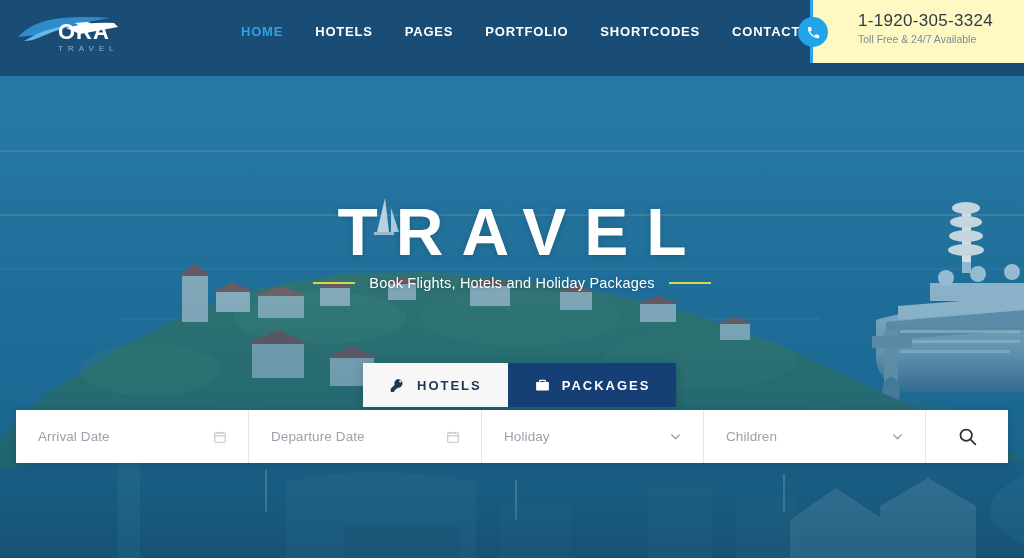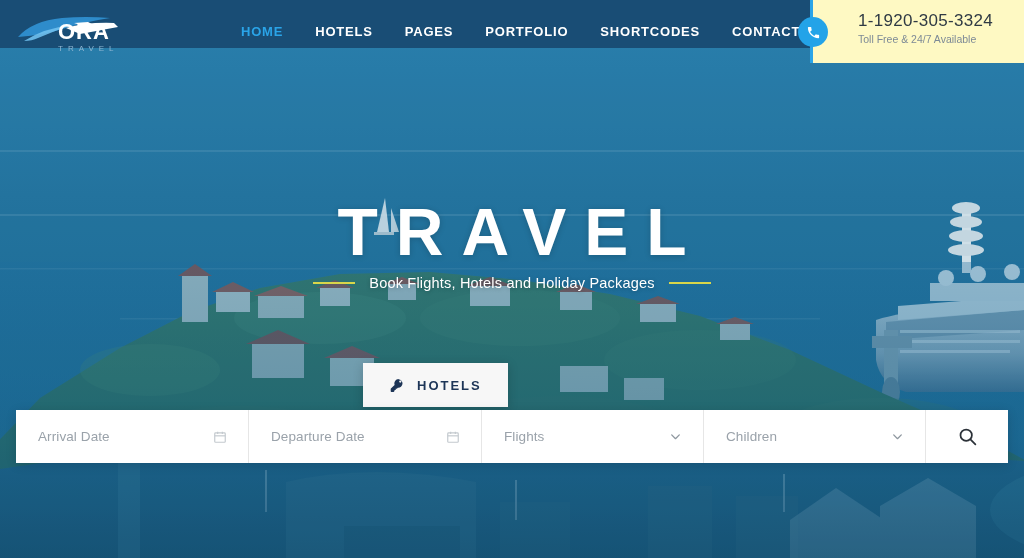--- a/index.html
+++ b/index.html
@@ -13,21 +13,21 @@
   
   .hero {
     position:absolute; inset:0;
     overflow:hidden;
     background:linear-gradient(180deg,#2a7fad 0%,#24749f 28%,#1f6b94 52%,#1c6089 70%,#1a5276 100%);
   }
   .bg-svg { position:absolute; inset:0; width:1024px; height:558px; display:block; }
 
   
   .header {
-    position:absolute; top:0; left:0; width:1024px; height:48px;
+    position:absolute; top:0; left:0; width:1024px; height:76px;
     background:#194d75;
     z-index:30;
   }
   .logo {
     position:absolute; left:14px; top:9px; width:180px; height:46px;
   }
   .logo svg { display:block; }
 
   .nav {
     position:absolute; left:225px; top:0; height:63px;
@@ -348,20 +348,26 @@
   <span class="sub-dash"></span>
 </div>
 
 <div class="tabs">
   <div class="tab active">
     <svg width="17" height="17" viewBox="0 0 24 24" fill="#1d3557">
       <path d="M13.5 3a6 6 0 0 0-5.6 8.2l-5.2 5.2a1 1 0 0 0-.3.7V20a1 1 0 0 0 1 1h2.8a1 1 0 0 0 .7-.3l.9-.9v-1.6h1.7v-1.7h1.6l1.4-1.4A6 6 0 1 0 13.5 3zm2.4 5.1a1.6 1.6 0 1 1 0-3.2 1.6 1.6 0 0 1 0 3.2z"></path>
     </svg>
     <span>HOTELS</span>
   </div>
+  <div class="tab inactive">
+    <svg width="17" height="17" viewBox="0 0 24 24" fill="#ffffff">
+      <path d="M9 4a2 2 0 0 0-2 2v1H4a1 1 0 0 0-1 1v10a1 1 0 0 0 1 1h16a1 1 0 0 0 1-1V8a1 1 0 0 0-1-1h-3V6a2 2 0 0 0-2-2H9zm0 1.8h6c.1 0 .2.1.2.2v1H8.8V6c0-.1.1-.2.2-.2z"></path>
+    </svg>
+    <span>PACKAGES</span>
+  </div>
 </div>
 
 <div class="searchbar">
 
   <div class="field f-arrival">
     <span class="field-label">Arrival Date</span>
     <svg class="ic" width="14" height="14" viewBox="0 0 24 24" fill="none" stroke="#c3c9ce" stroke-width="2">
       <rect x="3" y="5" width="18" height="16" rx="1.5"></rect>
       <line x1="3" y1="10" x2="21" y2="10"></line>
       <line x1="8" y1="3" x2="8" y2="7"></line>
@@ -373,21 +379,21 @@
     <span class="field-label">Departure Date</span>
     <svg class="ic" width="14" height="14" viewBox="0 0 24 24" fill="none" stroke="#c3c9ce" stroke-width="2">
       <rect x="3" y="5" width="18" height="16" rx="1.5"></rect>
       <line x1="3" y1="10" x2="21" y2="10"></line>
       <line x1="8" y1="3" x2="8" y2="7"></line>
       <line x1="16" y1="3" x2="16" y2="7"></line>
     </svg>
   </div>
 
   <div class="field f-adults">
-    <span class="field-label">Flights</span>
+    <span class="field-label">Holiday</span>
     <svg class="ic" width="13" height="13" viewBox="0 0 24 24" fill="none" stroke="#8e979f" stroke-width="2.4" stroke-linecap="round" stroke-linejoin="round">
       <polyline points="5 9 12 16 19 9"></polyline>
     </svg>
   </div>
 
   <div class="field f-children">
     <span class="field-label">Children</span>
     <svg class="ic" width="13" height="13" viewBox="0 0 24 24" fill="none" stroke="#8e979f" stroke-width="2.4" stroke-linecap="round" stroke-linejoin="round">
       <polyline points="5 9 12 16 19 9"></polyline>
     </svg>

